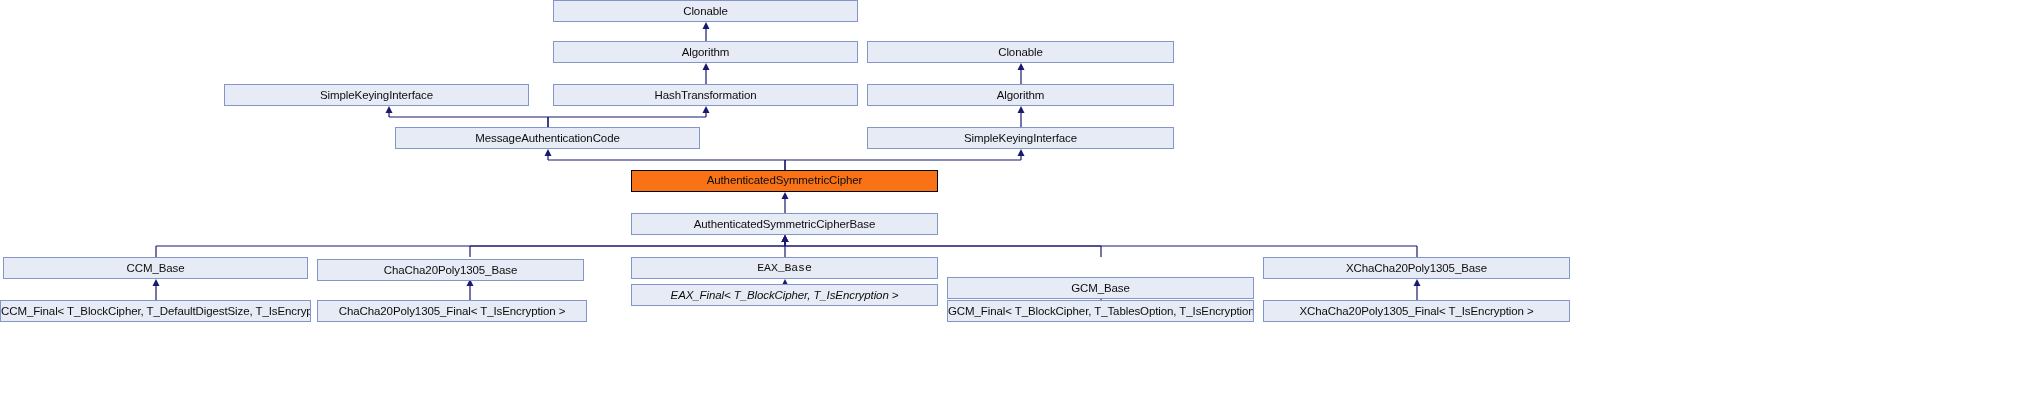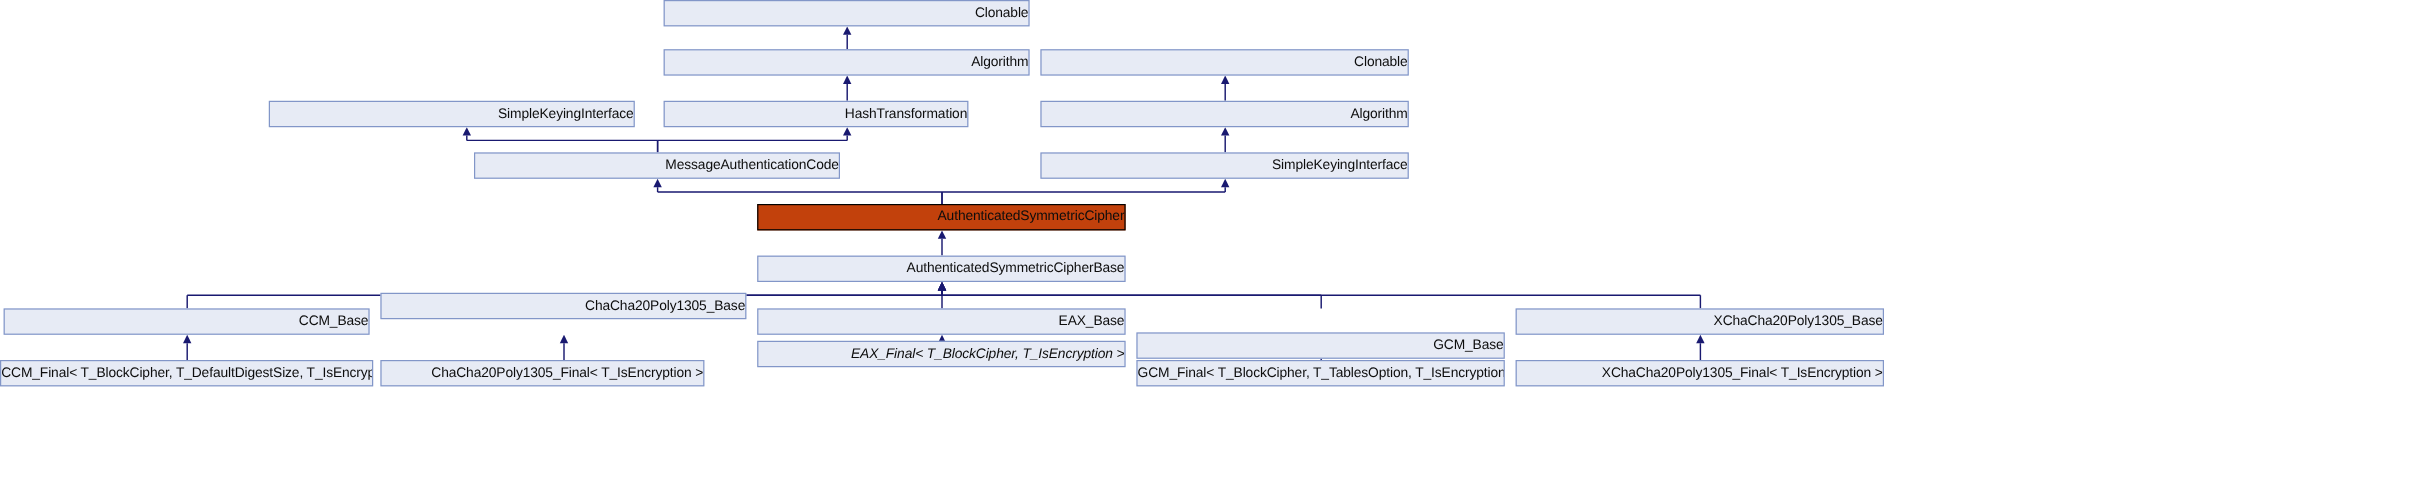--- a/index.html
+++ b/index.html
@@ -25,29 +25,29 @@
     height: 416px;
     pointer-events: none;
   }
   .node {
     position: absolute;
     box-sizing: border-box;
     background: #e7ebf5;
     border: 1px solid #8296c8;
     height: 22px;
     line-height: 20px;
-    text-align: right;
+    text-align: center;
     font-size: 11.5px;
     color: #0d0d0d;
     white-space: nowrap;
     overflow: hidden;
     letter-spacing: -0.1px;
   }
   .node.current {
-    background: #c2410c;
+    background: #f97316;
     border: 1.5px solid #000000;
     line-height: 19px;
   }
   .node-label {
     display: block;
     width: 100%;
   }
 </style>
 </head>
 <body>
@@ -134,45 +134,45 @@
       </div>
       <div class="node" style="left: 553px; top: 41px; width: 305px;">
         <span class="node-label">Algorithm</span>
       </div>
       <div class="node" style="left: 867px; top: 41px; width: 307px;">
         <span class="node-label">Clonable</span>
       </div>
       <div class="node" style="left: 224px; top: 84px; width: 305px;">
         <span class="node-label">SimpleKeyingInterface</span>
       </div>
-      <div class="node" style="left: 553px; top: 84px; width: 254px;">
+      <div class="node" style="left: 553px; top: 84px; width: 305px;">
         <span class="node-label">HashTransformation</span>
       </div>
       <div class="node" style="left: 867px; top: 84px; width: 307px;">
         <span class="node-label">Algorithm</span>
       </div>
       <div class="node" style="left: 395px; top: 127px; width: 305px;">
         <span class="node-label">MessageAuthenticationCode</span>
       </div>
       <div class="node" style="left: 867px; top: 127px; width: 307px;">
         <span class="node-label">SimpleKeyingInterface</span>
       </div>
       <div class="node current" style="left: 631px; top: 170px; width: 307px;">
         <span class="node-label">AuthenticatedSymmetricCipher</span>
       </div>
       <div class="node" style="left: 631px; top: 213px; width: 307px;">
         <span class="node-label">AuthenticatedSymmetricCipherBase</span>
       </div>
       <div class="node" style="left: 3px; top: 257px; width: 305px;">
         <span class="node-label">CCM_Base</span>
       </div>
-      <div class="node" style="left: 317px; top: 244px; width: 305px;">
+      <div class="node" style="left: 317px; top: 259px; width: 267px;">
         <span class="node-label">ChaCha20Poly1305_Base</span>
       </div>
-      <div class="node" style="left: 631px; top: 257px; width: 307px;">
+      <div class="node" style="left: 631px; top: 257px; width: 307px; font-family: Liberation Mono, monospace;">
         <span class="node-label">EAX_Base</span>
       </div>
       <div class="node" style="left: 947px; top: 257px; width: 307px; margin-top: 20px;">
         <span class="node-label">GCM_Base</span>
       </div>
       <div class="node" style="left: 1263px; top: 257px; width: 307px;">
         <span class="node-label">XChaCha20Poly1305_Base</span>
       </div>
       <div class="node" style="left: 0px; top: 300px; width: 311px;">
         <span class="node-label">CCM_Final&lt; T_BlockCipher, T_DefaultDigestSize, T_IsEncryption &gt;</span>

